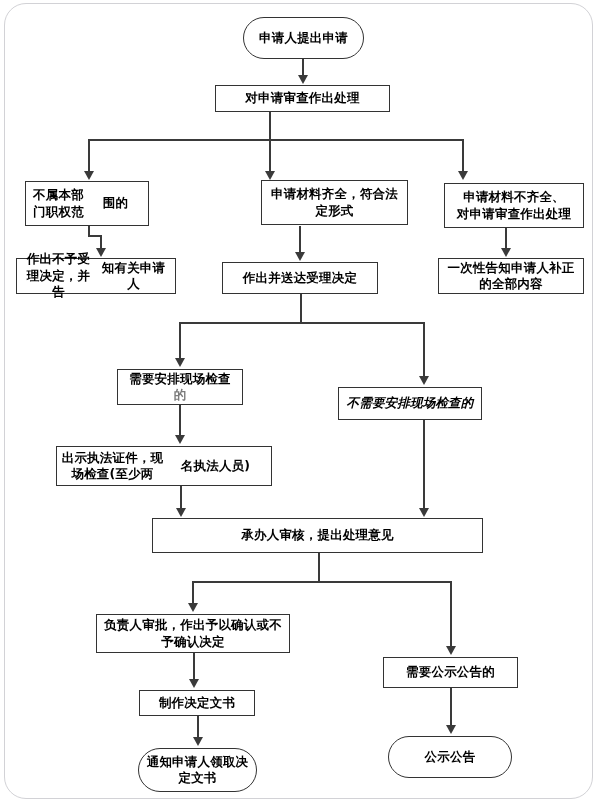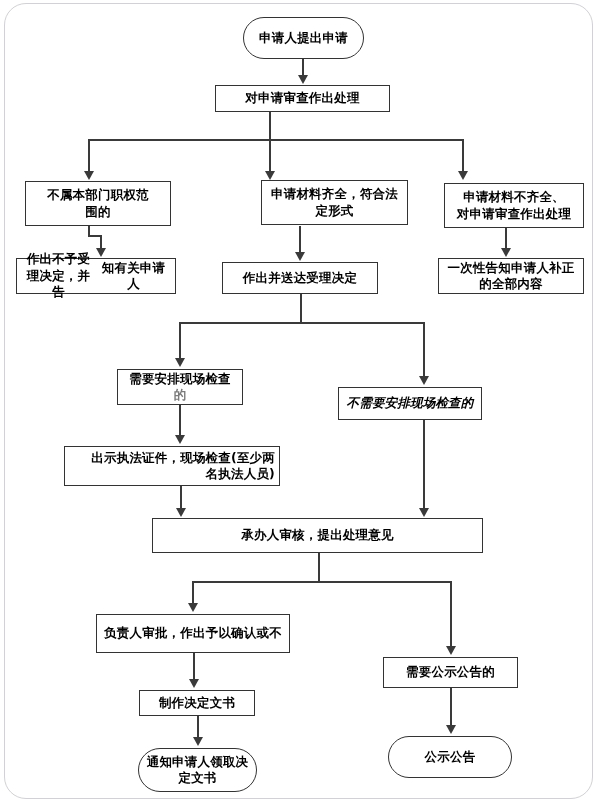--- a/index.html
+++ b/index.html
@@ -78,21 +78,21 @@
   <div id="page-frame"></div>
 
   <div class="node rounded" style="left:243px; top:17px; width:121px; height:42px;">
     <span class="txt">申请人提出申请</span>
   </div>
 
   <div class="node" style="left:215px; top:85px; width:175px; height:27px;">
     <span class="txt">对申请审查作出处理</span>
   </div>
 
-  <div class="node" style="left:25px; top:181px; width:146px; height:45px; flex-direction:column;">
+  <div class="node" style="left:25px; top:181px; width:124px; height:45px; flex-direction:row;justify-content:space-between;">
     <span class="txt">不属本部门职权范</span>
     <span class="txt">围的</span>
   </div>
 
   <div class="node" style="left:225px; top:180px; width:147px; height:45px; flex-direction:column;margin-left:36px;">
     <span class="txt">申请材料齐全，符合法</span>
     <span class="txt">定形式</span>
   </div>
 
   <div class="node" style="left:444px; top:167px; width:140px; height:45px; flex-direction:column;margin-top:16px;">
@@ -116,31 +116,32 @@
 
   <div class="node" style="left:117px; top:369px; width:126px; height:36px; flex-direction:column;">
     <span class="txt">需要安排现场检查</span>
     <span class="txt sub">的</span>
   </div>
 
   <div class="node" style="left:338px; top:387px; width:144px; height:33px;font-style:italic;">
     <span class="txt">不需要安排现场检查的</span>
   </div>
 
-  <div class="node" style="left:64px; top:446px; width:216px; height:40px; flex-direction:column;text-align:right;">
+  <div class="node" style="left:56px; top:446px; width:216px; height:40px; flex-direction:row;">
     <span class="txt">出示执法证件，现场检查(至少两</span>
     <span class="txt">名执法人员)</span>
   </div>
 
   <div class="node" style="left:152px; top:518px; width:331px; height:35px;">
     <span class="txt">承办人审核，提出处理意见</span>
   </div>
 
   <div class="node" style="left:96px; top:614px; width:194px; height:39px; flex-direction:column;">
     <span class="txt">负责人审批，作出予以确认或不</span>
+    <span class="txt">予确认决定</span>
   </div>
 
   <div class="node" style="left:383px; top:657px; width:135px; height:31px;">
     <span class="txt">需要公示公告的</span>
   </div>
 
   <div class="node" style="left:139px; top:690px; width:116px; height:26px;">
     <span class="txt">制作决定文书</span>
   </div>
 

